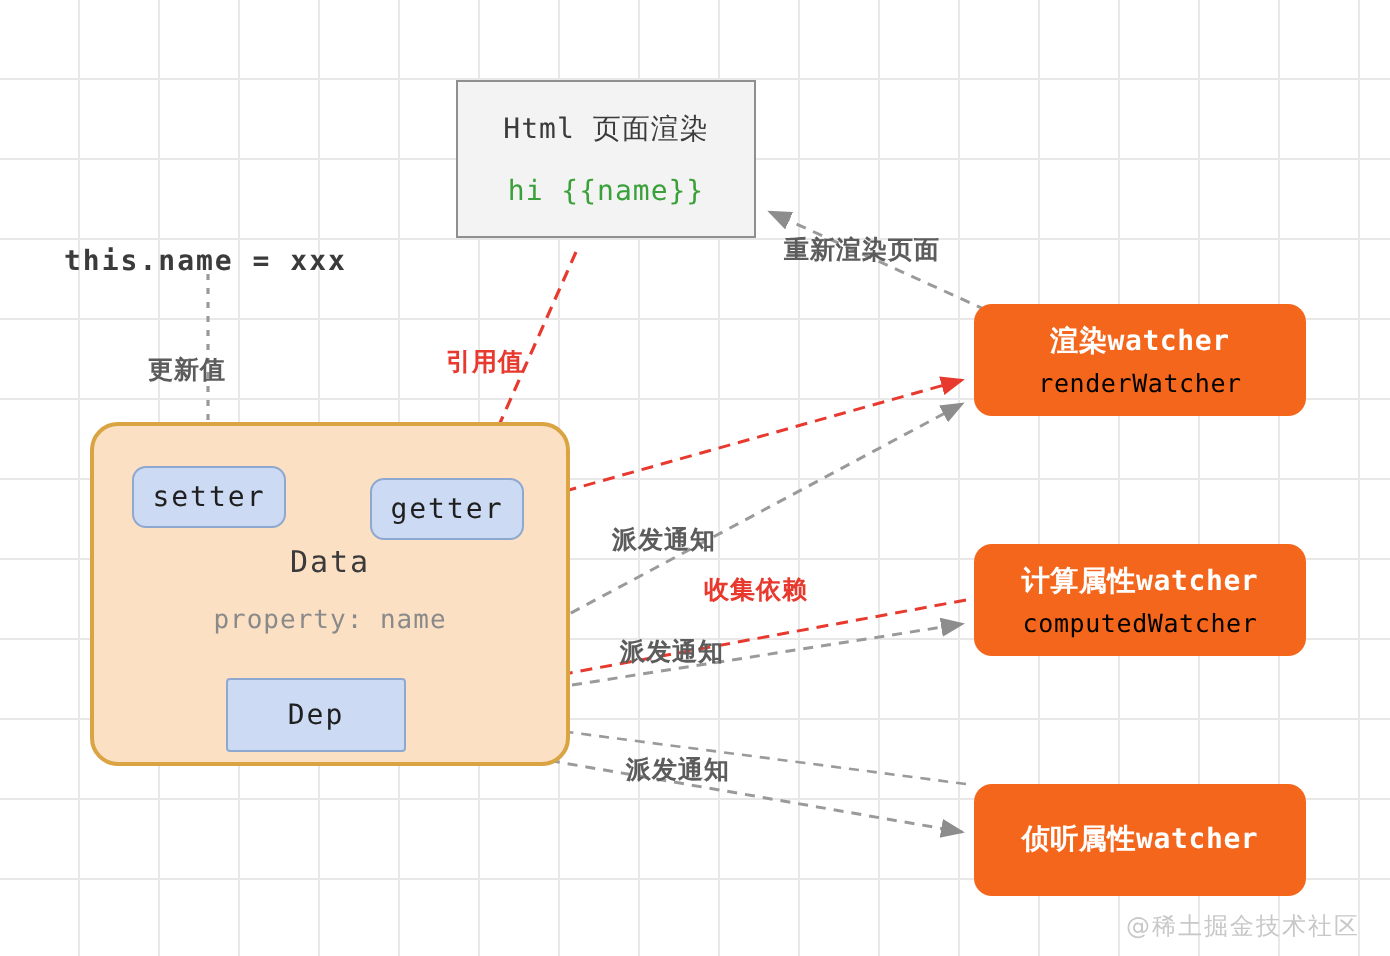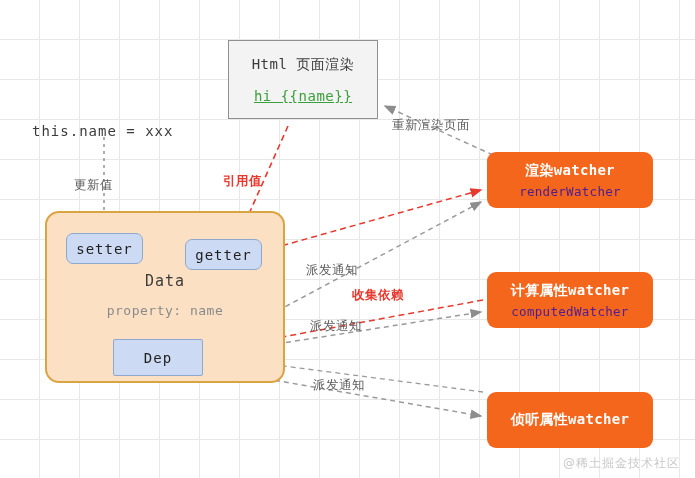--- a/index.html
+++ b/index.html
@@ -23,21 +23,21 @@
 
   
   .html-box{
     left:228px;top:40px;width:150px;height:79px;
     background:#f3f3f3;border:1px solid #8f8f8f;
     display:flex;flex-direction:column;align-items:center;justify-content:center;
   }
   .html-title{font-size:14px;color:#3b3b3b;letter-spacing:.5px;margin-bottom:14px;
     font-family:"DejaVu Sans Mono","Liberation Mono",monospace;}
   .html-code{font-size:14px;color:#3aa03a;letter-spacing:.5px;
-    font-family:"DejaVu Sans Mono","Liberation Mono",monospace;text-decoration:underline;}
+    font-family:"DejaVu Sans Mono","Liberation Mono",monospace;}
 
   
   .data-box{
     left:45px;top:211px;width:240px;height:172px;
     background:#fbe0c4;border:2px solid #d9a441;border-radius:14px;
   }
   .data-label{
     position:absolute;left:45px;top:272px;width:240px;text-align:center;
     font-size:15px;color:#3b3b3b;letter-spacing:1px;
   }
@@ -58,24 +58,24 @@
   
   .watcher{
     left:487px;width:166px;height:56px;border-radius:9px;
     background:#f4661b;
     display:flex;flex-direction:column;align-items:center;justify-content:center;
   }
   .w1{top:152px;}
   .w2{top:272px;}
   .w3{top:392px;}
   .w-title{font-size:14px;color:#ffffff;font-weight:bold;letter-spacing:.3px;}
-  .w-sub{font-size:12.5px;color:#4c1d95;margin-top:4px;letter-spacing:.3px;}
+  .w-sub{font-size:12.5px;color:#000000;margin-top:4px;letter-spacing:.3px;}
 
   
-  .txt{position:absolute;white-space:nowrap;}
+  .txt{position:absolute;white-space:nowrap;font-weight:bold;}
   .this-name{left:32px;top:123px;font-size:14px;color:#3b3b3b;letter-spacing:1px;}
   .lbl{font-size:12.5px;color:#5c5c5c;letter-spacing:.5px;}
   .lbl-red{font-size:12.5px;color:#e8392e;letter-spacing:.5px;font-weight:bold;}
   .lbl-update{left:74px;top:177px;}
   .lbl-ref{left:223px;top:173px;}
   .lbl-rerender{left:392px;top:117px;}
   .lbl-n1{left:306px;top:262px;}
   .lbl-collect{left:352px;top:287px;}
   .lbl-n2{left:310px;top:318px;}
   .lbl-n3{left:313px;top:377px;}

